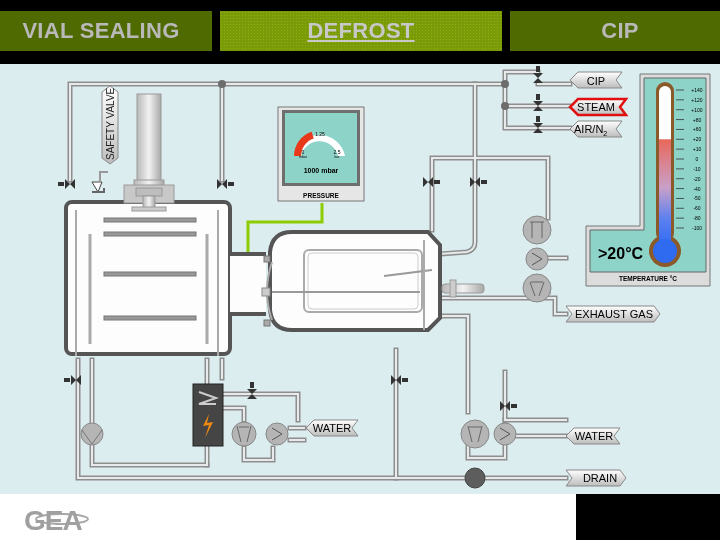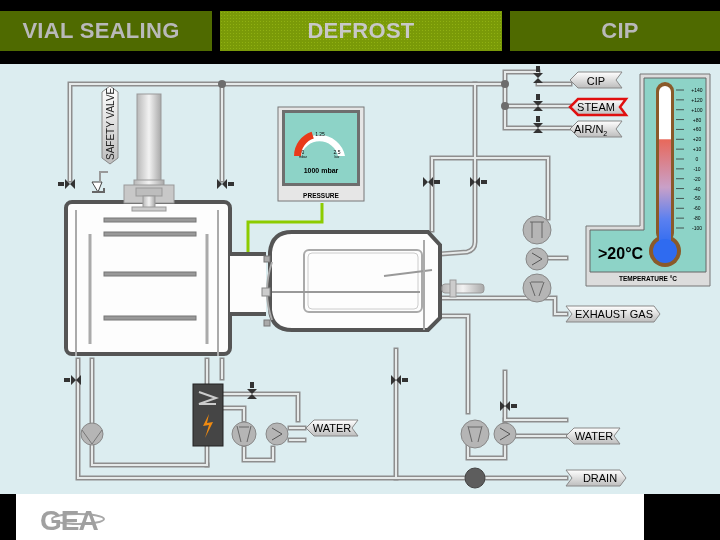--- a/index.html
+++ b/index.html
@@ -1,29 +1,29 @@
 <!DOCTYPE html>
 <html><head>
 <meta charset="utf-8">
 <style>
   html,body{margin:0;padding:0;background:#000;}
   body{width:720px;height:540px;position:relative;overflow:hidden;font-family:"Liberation Sans",sans-serif;}
   .tabbar{position:absolute;left:0;top:0;width:596px;height:62px;background:#000;}
   .tab{position:absolute;top:11px;height:40px;background:#4f6a00;color:#b9b9b9;font-weight:bold;font-size:22px;display:flex;align-items:center;justify-content:center;letter-spacing:0.3px;}
   .tab.active{background:#7a9a08;background-image:radial-gradient(#8fb012 1px,transparent 1px);background-size:3px 3px;color:#c8c8c8;}
   .panel{position:absolute;left:0;top:64px;width:720px;height:430px;background:#dcedf0;}
-  .footer{position:absolute;left:0;top:494px;width:628px;height:46px;background:#fff;margin-left:16px;}
+  .footer{position:absolute;left:0;top:494px;width:576px;height:46px;background:#fff;}
   svg text{font-family:"Liberation Sans",sans-serif;}
 </style>
 </head>
 <body>
 
 <div class="tabbar">
   <div class="tab" style="left:-10px;width:222px;">VIAL SEALING</div>
-  <div class="tab active" style="left:220px;width:282px;">DEFROST</div>
+  <div class="tab active" style="left:220px;width:282px;text-decoration:underline;">DEFROST</div>
   <div class="tab" style="left:510px;width:220px;">CIP</div>
 </div>
 
 <div class="panel">
 <svg width="720" height="430" viewBox="0 64 720 430">
   <defs>
     <linearGradient id="metal" x1="0" x2="1" y1="0" y2="0">
       <stop offset="0" stop-color="#b8b8b8"></stop>
           <stop offset="0.5" stop-color="#f2f2f2"></stop>
           <stop offset="1" stop-color="#a8a8a8"></stop>

